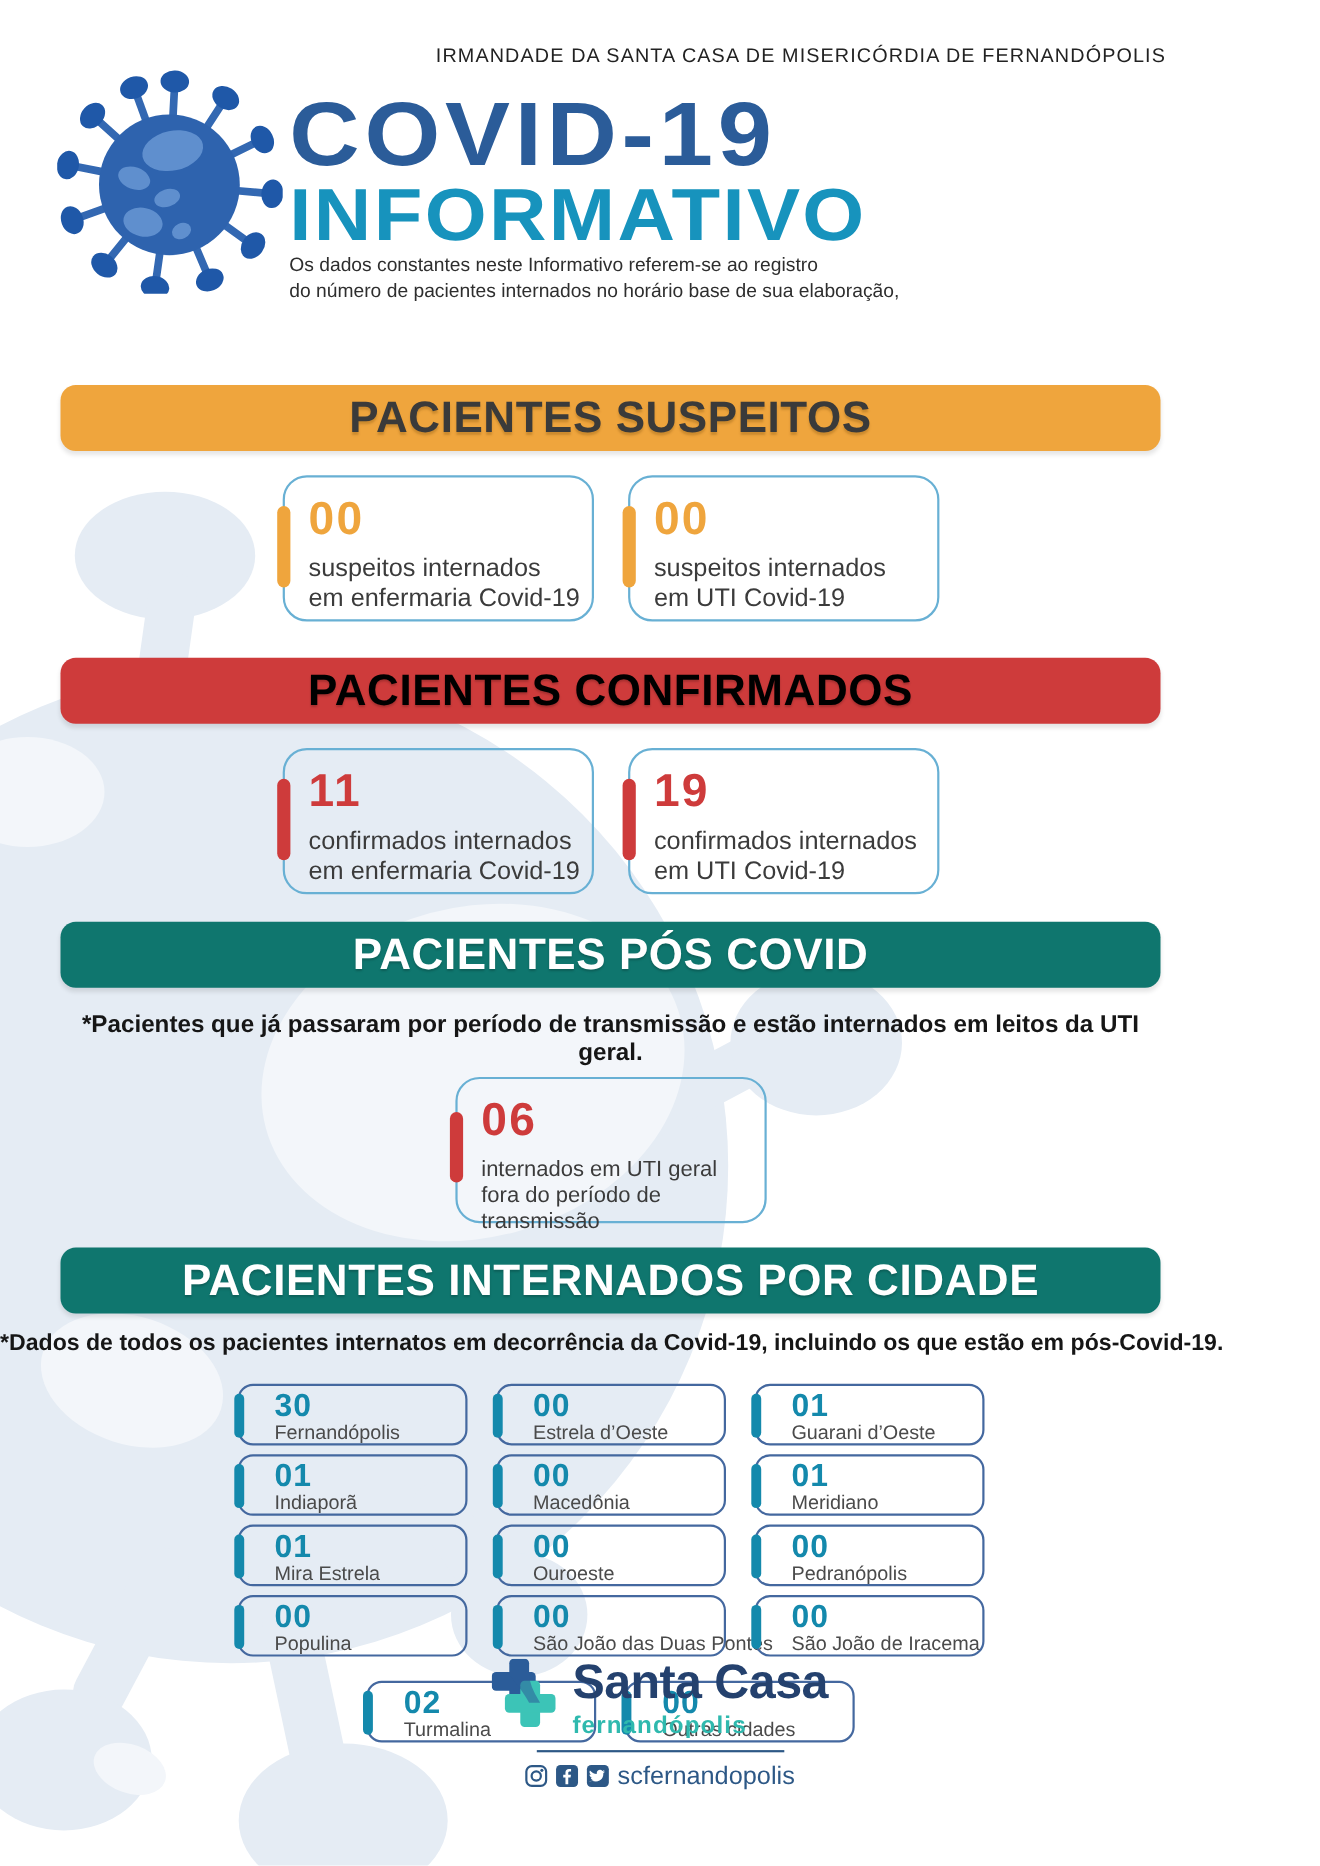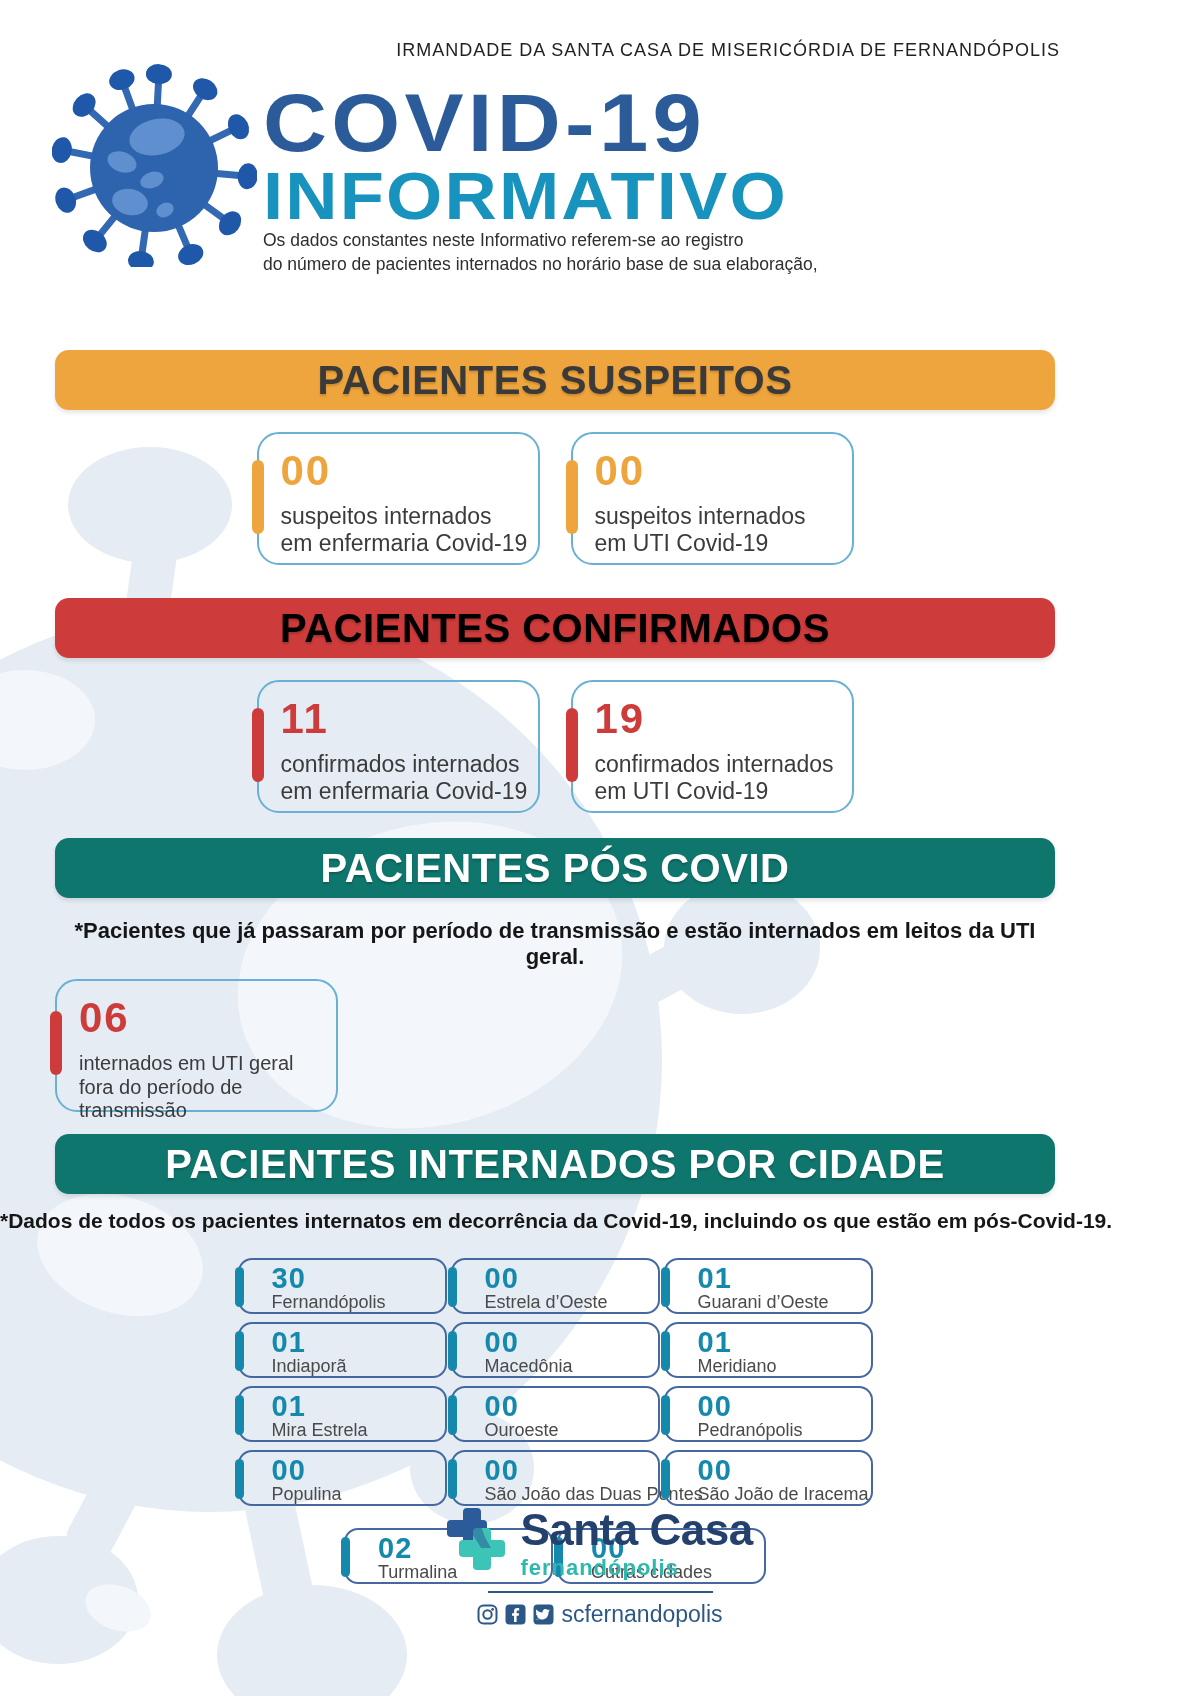--- a/index.html
+++ b/index.html
@@ -38,26 +38,26 @@
   .big-label { margin-top:11px; font-size:23px; color:#3b3b3b; line-height:1.18; }
   .vbar { position:absolute; left:-7px; top:26px; width:12px; height:74px; border-radius:7px; }
   .bar-orange { background:#efa53d; } .bar-red { background:#ce3b3b; }
 
   .section-gap-lg { margin-top:33px; }
   .section-gap-md { margin-top:25px; }
 
   .note { margin-top:20px; text-align:center; font-weight:bold; font-size:22px; color:#161616; }
   .note-wide { margin-top:15px; width:1110px; margin-left:-55px; font-size:21px; white-space:nowrap; }
 
-  .single-card-row { display:flex; margin-top:9px; }
+  .single-card-row { display:flex; justify-content:center; margin-top:9px; }
   .pos-card .big-label { font-size:20px; margin-top:13px; }
   .pos-card .vbar { height:64px; top:30px; }
 
   .city-grid { margin-top:25px; display:flex; flex-direction:column; gap:8px; align-items:center; }
-  .city-row { display:flex; gap:4px;justify-content:space-between; }
+  .city-row { display:flex; gap:26px;justify-content:space-between; }
   .city-row-last { margin-top:14px; }
   .city-card { position:relative; width:209px; height:56px; border:2px solid #44689f; border-radius:14px;
                box-sizing:border-box; padding:3px 0 0 32px; background:transparent; }
   .city-bar { position:absolute; left:-5px; top:7px; width:9px; height:40px; border-radius:5px; background:#1489ac; }
   .city-num { font-size:29px; font-weight:bold; color:#1489ac; line-height:1.05; letter-spacing:1px; }
   .city-name { font-size:18px; color:#4a4a4a; line-height:1.1; white-space:nowrap; }
 
   
   .footer { position:absolute; left:0; right:0; top:1508px; display:flex; flex-direction:column; align-items:center; z-index:2; }
   .logo-row { display:flex; align-items:flex-start; gap:13px; }

